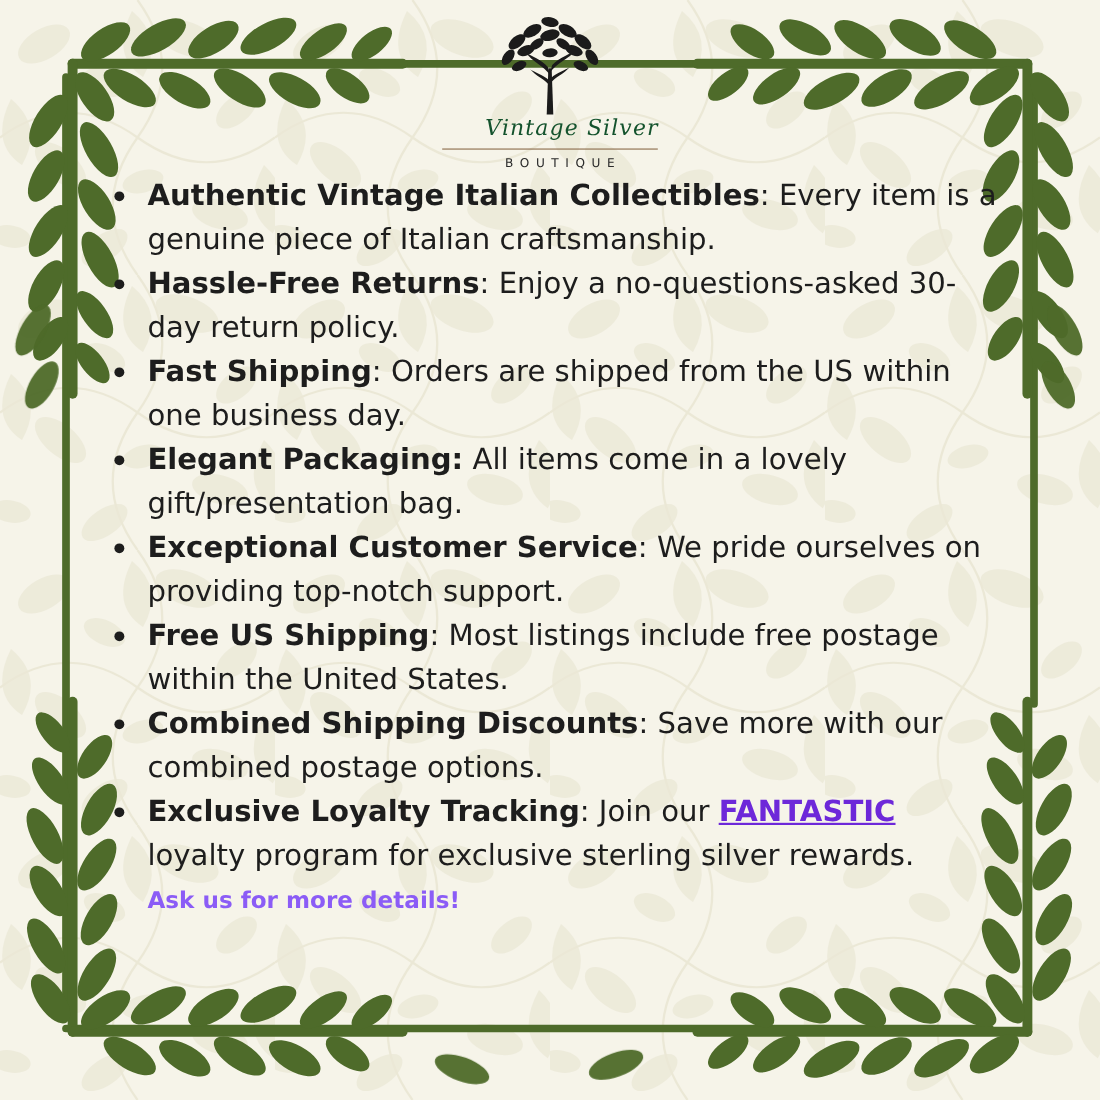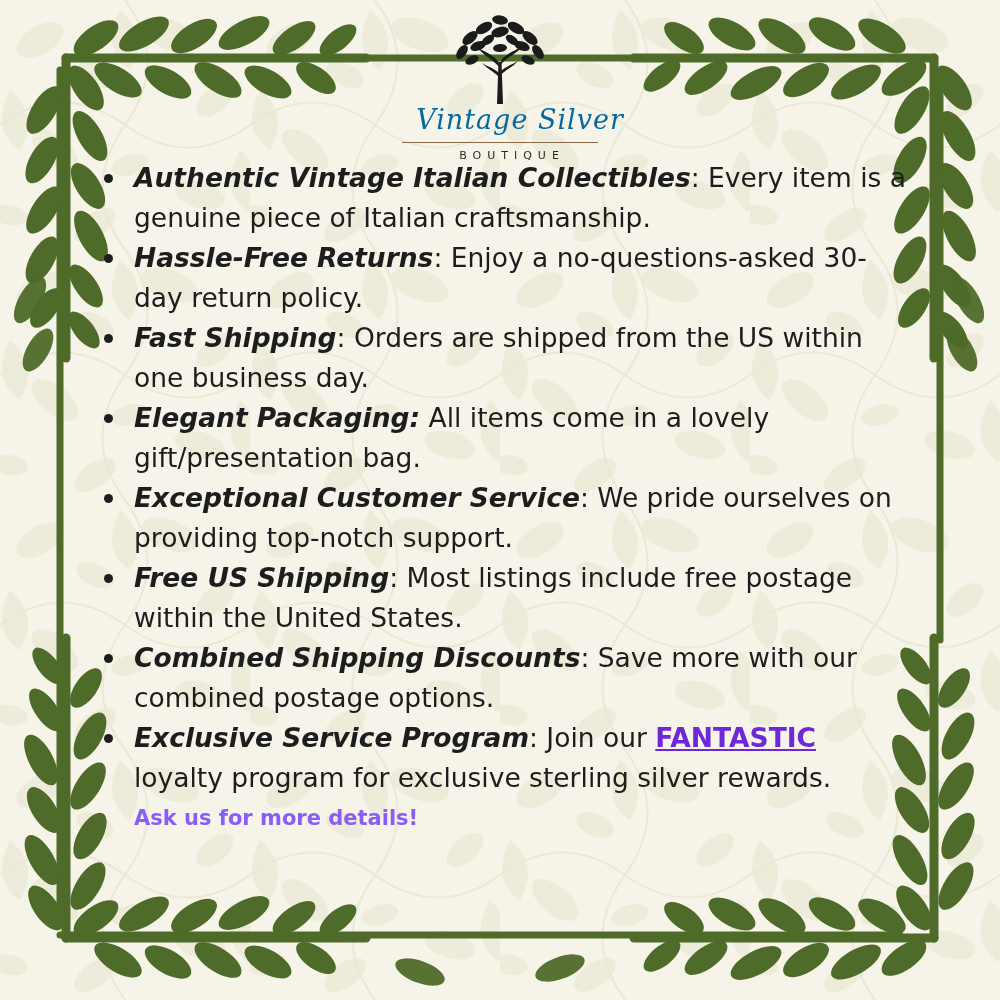--- a/index.html
+++ b/index.html
@@ -44,22 +44,22 @@
     width: 1000px;
     text-align: center;
   }
   #logo-tree {
     display: block;
     margin: 0 auto;
   }
   .logo-name {
     font-family: "DejaVu Serif", serif;
     font-style: italic;
-    font-size: 27px;
-    color: #0369a1;
+    font-size: 20px;
+    color: #14532d;
     letter-spacing: 1px;
     margin-top: -4px;
     padding-left: 40px;
   }
   .logo-rule {
     width: 196px;
     height: 1px;
     background: #8a6a4a;
     margin: 7px auto 6px auto;
   }
@@ -96,21 +96,20 @@
     position: absolute;
     left: -26px;
     top: 16px;
     width: 9px;
     height: 9px;
     border-radius: 50%;
     background: #1d1d1d;
   }
   .bl-title {
     font-weight: bold;
-    font-style: italic;
   }
   .fantastic {
     color: #6d28d9;
     font-weight: bold;
     text-decoration: underline;
   }
   #closing {
     font-size: 21px;
     line-height: 40px;
     color: #8b5cf6;
@@ -238,18 +237,18 @@
 
   <div id="content">
     <ul class="benefits">
       <li><span class="bl-title">Authentic Vintage Italian Collectibles</span><span>: </span><span>Every item is a genuine piece of Italian craftsmanship.</span></li>
       <li><span class="bl-title">Hassle-Free Returns</span><span>: </span><span>Enjoy a no-questions-asked 30-day return policy.</span></li>
       <li><span class="bl-title">Fast Shipping</span><span>: </span><span>Orders are shipped from the US within one business day.</span></li>
       <li><span class="bl-title">Elegant Packaging:</span><span> </span><span>All items come in a lovely gift/presentation bag.</span></li>
       <li><span class="bl-title">Exceptional Customer Service</span><span>: </span><span>We pride ourselves on providing top-notch support.</span></li>
       <li><span class="bl-title">Free US Shipping</span><span>: </span><span>Most listings include free postage within the United States.</span></li>
       <li><span class="bl-title">Combined Shipping Discounts</span><span>: </span><span>Save more with our combined postage options.</span></li>
-      <li><span class="bl-title">Exclusive Service Program</span><span>: </span><span>Join our </span><span class="fantastic">FANTASTIC</span><span> loyalty program for exclusive sterling silver rewards.</span></li>
+      <li><span class="bl-title">Exclusive Loyalty Tracking</span><span>: </span><span>Join our </span><span class="fantastic">FANTASTIC</span><span> loyalty program for exclusive sterling silver rewards.</span></li>
     </ul>
     <div id="closing">Ask us for more details!</div>
   </div>
 
 </div>
 
 </body></html>

